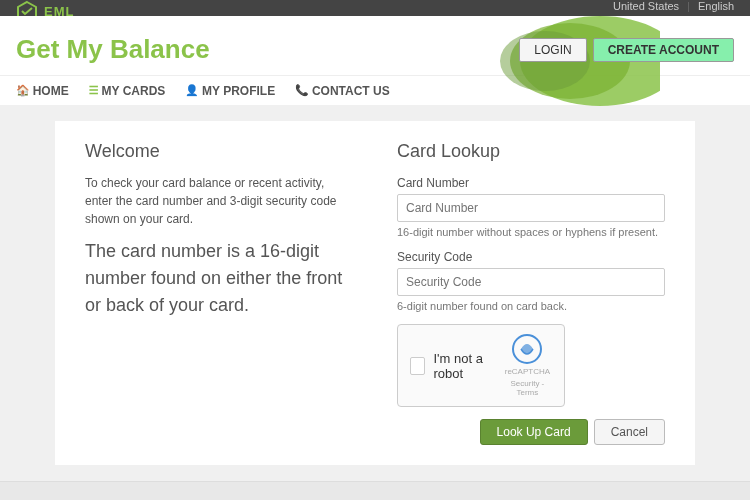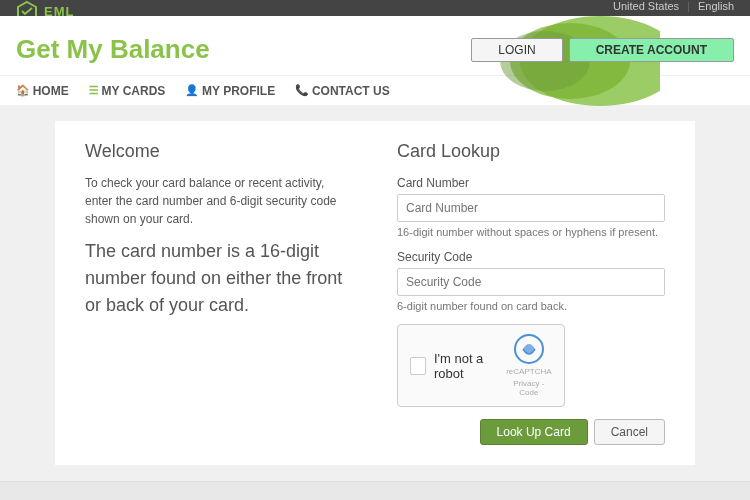--- a/index.html
+++ b/index.html
@@ -49,21 +49,21 @@
       display: flex;
       align-items: flex-end;
       padding: 10px 0 10px 0;
       gap: 6px;
       z-index: 2;
     }
     .header-btn {
       border: 1px solid #999;
       background: #f5f5f5;
       color: #333;
-      padding: 4px 26px;
+      padding: 4px 14px;
       font-size: 12px;
       cursor: pointer;
       border-radius: 2px;
     }
     .header-btn.primary {
       background: #86efac;
       font-weight: bold;
     }
 
     
@@ -297,21 +297,21 @@
       <span class="nav-icon">📞</span>
       <span>CONTACT US</span>
     </div>
   </div>
 </div>
 
 <div id="main">
 
   <div id="welcome-section">
     <div id="welcome-title">Welcome</div>
-    <p id="welcome-text1">To check your card balance or recent activity, enter the card number and 6-digit security code shown on your card.</p>
+    <p id="welcome-text1">To check your card balance or recent activity, enter the card number and 3-digit security code shown on your card.</p>
     <p id="welcome-text2">The card number is a 16-digit number found on either the front or back of your card.</p>
   </div>
 
   <div id="card-lookup-section">
     <div id="card-lookup-title">Card Lookup</div>
 
     <div class="field-label">Card Number</div>
     <input class="field-input" type="text" placeholder="Card Number" style="">
     <div class="field-hint">16-digit number without spaces or hyphens if present.</div>
 
@@ -325,21 +325,21 @@
         <div id="captcha-checkbox"></div>
         <span id="captcha-label">I'm not a robot</span>
       </div>
       <div id="captcha-right">
         <svg width="32" height="32" viewBox="0 0 32 32">
           <circle cx="16" cy="16" r="14" fill="none" stroke="#4a90d9" stroke-width="2"></circle>
           <path d="M10 16 Q16 6 22 16 Q16 26 10 16Z" fill="#4a90d9" opacity="0.7"></path>
           <path d="M10 16 Q16 26 22 16" fill="none" stroke="#4a90d9" stroke-width="1.5"></path>
         </svg>
         <span id="captcha-text">reCAPTCHA</span>
-        <span id="captcha-text" style="font-size:8px;color:#aaa;">Privacy - Code</span>
+        <span id="captcha-text" style="font-size:8px;color:#aaa;">Security - Terms</span>
       </div>
     </div>
 
     
     <div id="action-buttons">
       <button class="action-btn lookup">Look Up Card</button>
       <button class="action-btn cancel">Cancel</button>
     </div>
   </div>
 </div>

